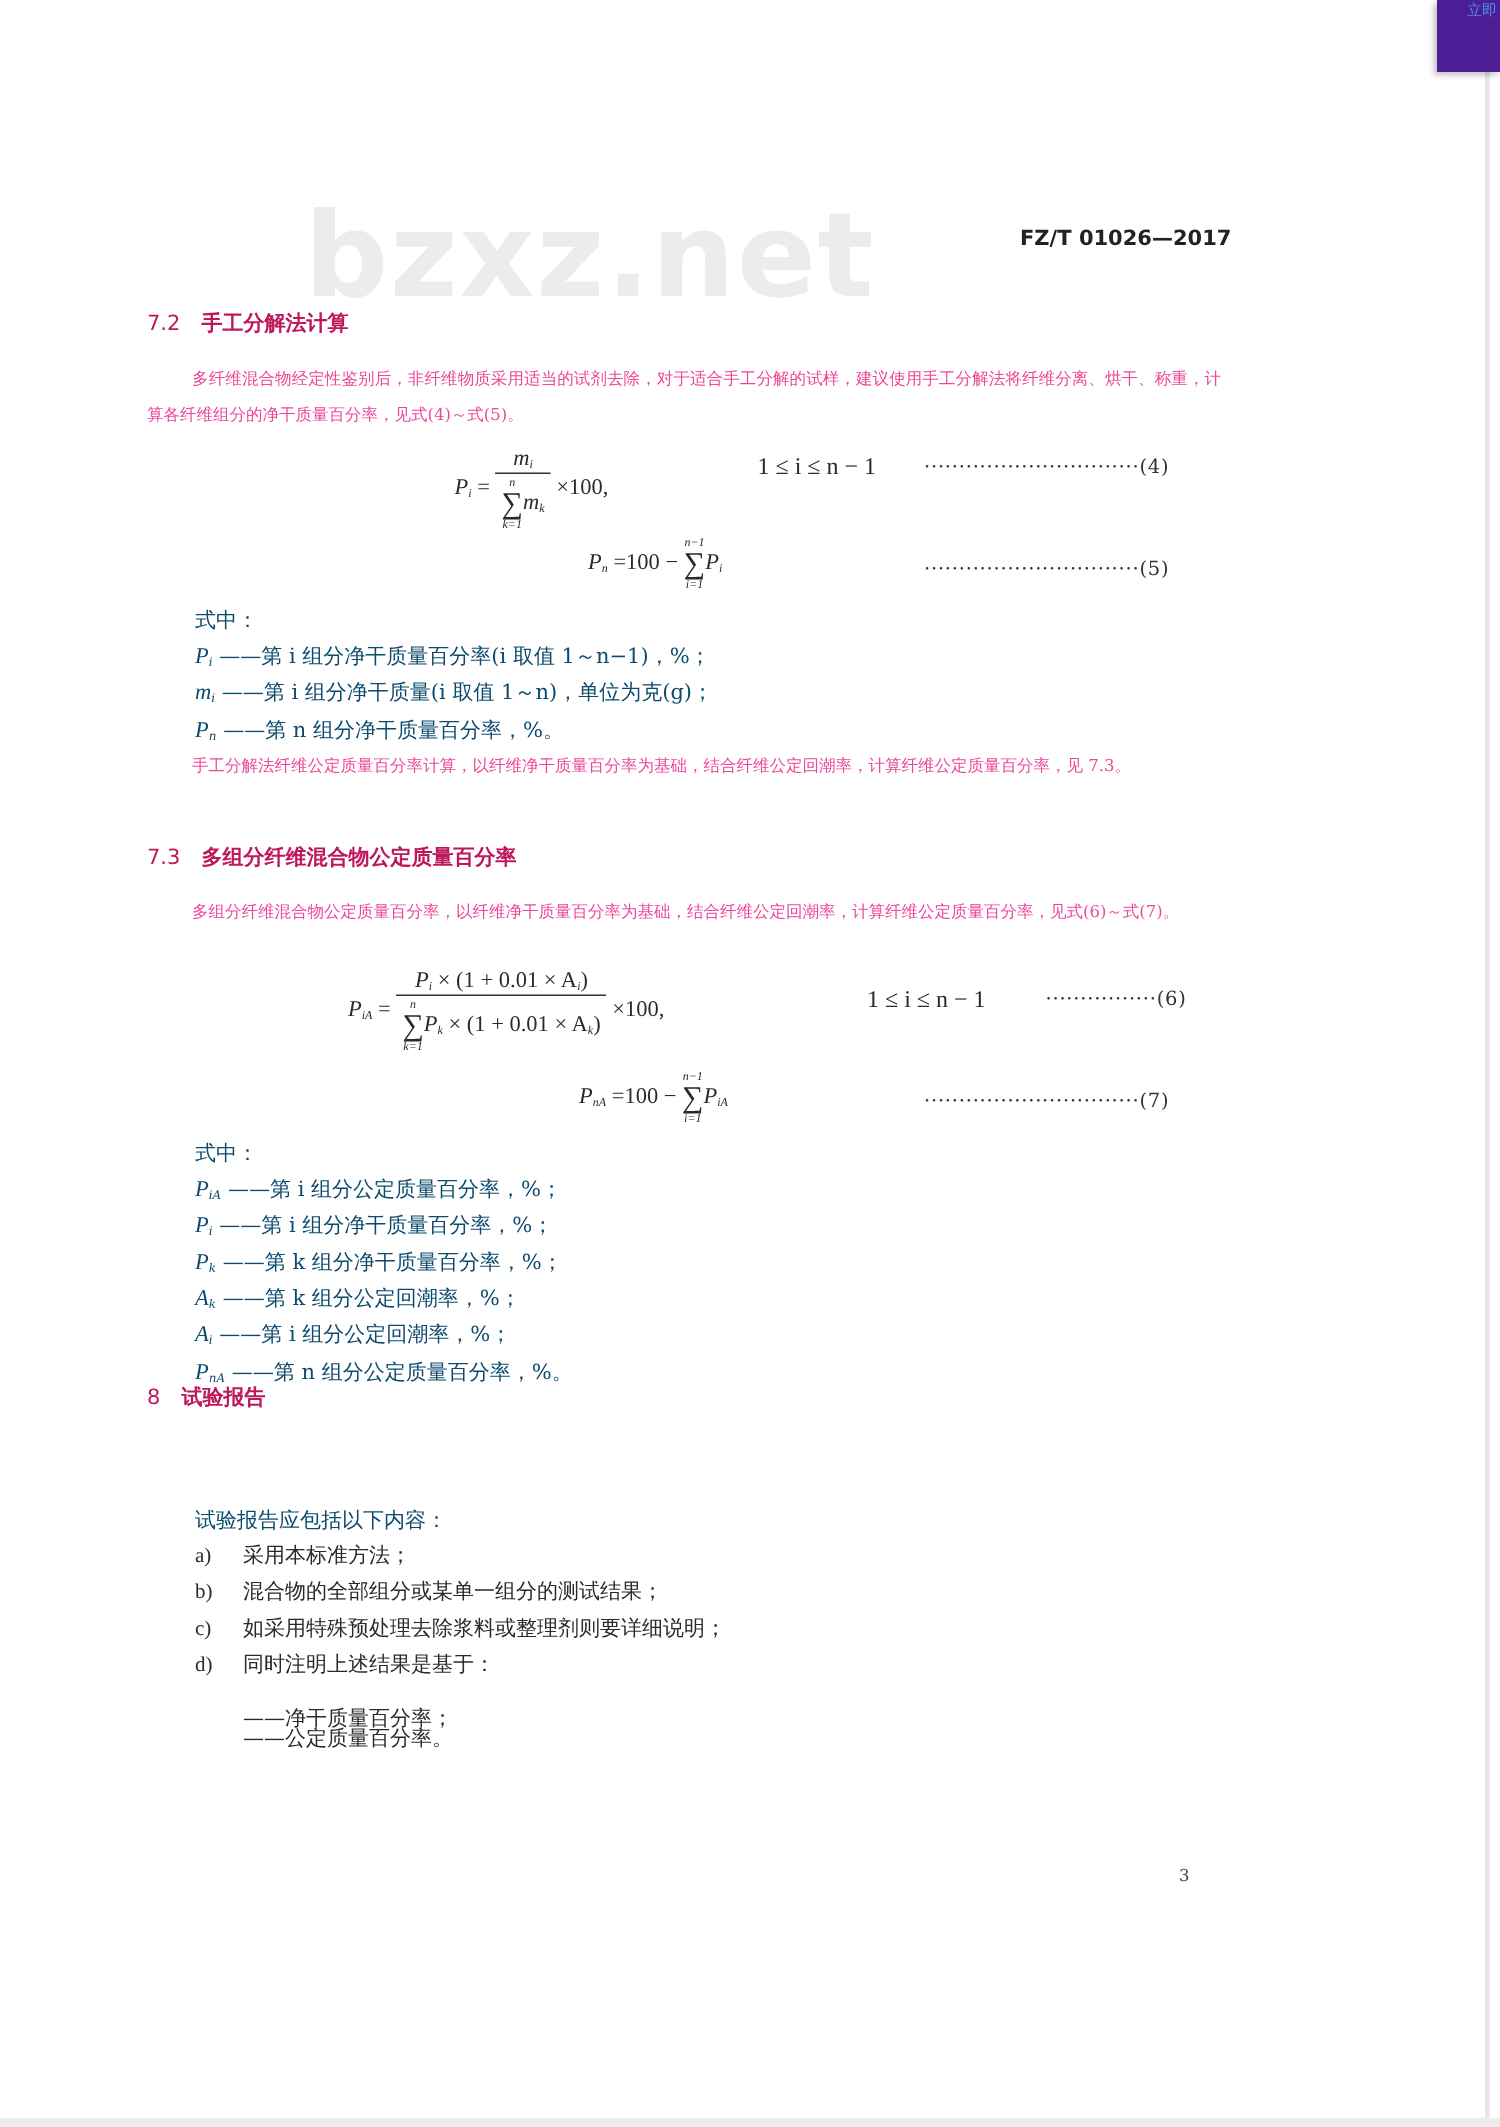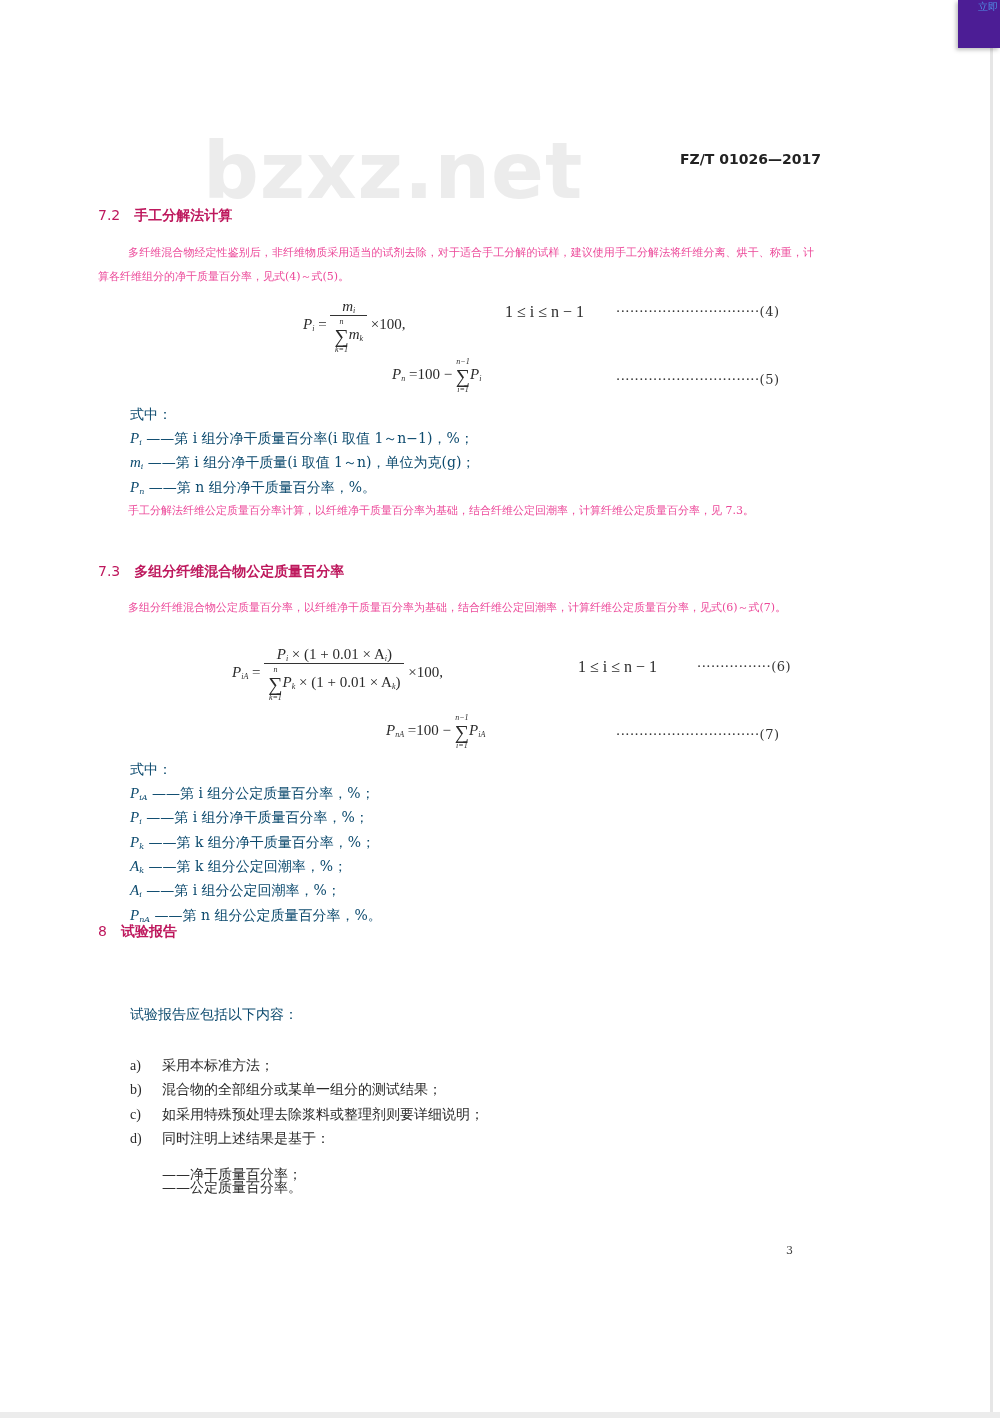--- a/index.html
+++ b/index.html
@@ -62,21 +62,21 @@
       white-space: nowrap;
     }
     .frac { display: inline-block; vertical-align: middle; text-align: center; }
     .frac .num-part { display: block; padding: 0 4px; border-bottom: 1px solid #333; }
     .frac .den-part { display: block; padding: 2px 4px 0; }
     .sigma { display: inline-block; text-align: center; vertical-align: middle; line-height: 1; }
     .sigma .lim { display: block; font-size: 8px; font-style: italic; }
     .sigma .big { display: block; font-size: 20px; }
     .eq-cond { position: absolute; font-family: "Liberation Serif", "DejaVu Serif", serif; font-size: 16px; white-space: nowrap; }
     .eq-ref { position: absolute; font-size: 13px; white-space: nowrap; color: #333; letter-spacing: 0.5px; }
-    .list-item { position: absolute; font-size: 14px; line-height: 20px; white-space: nowrap; margin-top: 28px; }
+    .list-item { position: absolute; font-size: 14px; line-height: 20px; white-space: nowrap; }
     .list-item .marker { display: inline-block; width: 32px; font-family: "Liberation Serif", serif; }
     .page-num { position: absolute; left: 786px; top: 1244px; font-size: 11px; color: #444; }
   </style>
 </head>
 <body>
 
 <div class="page">
 
   <div class="watermark">bzxz.net</div>
   <div class="std-code">FZ/T 01026—2017</div>

